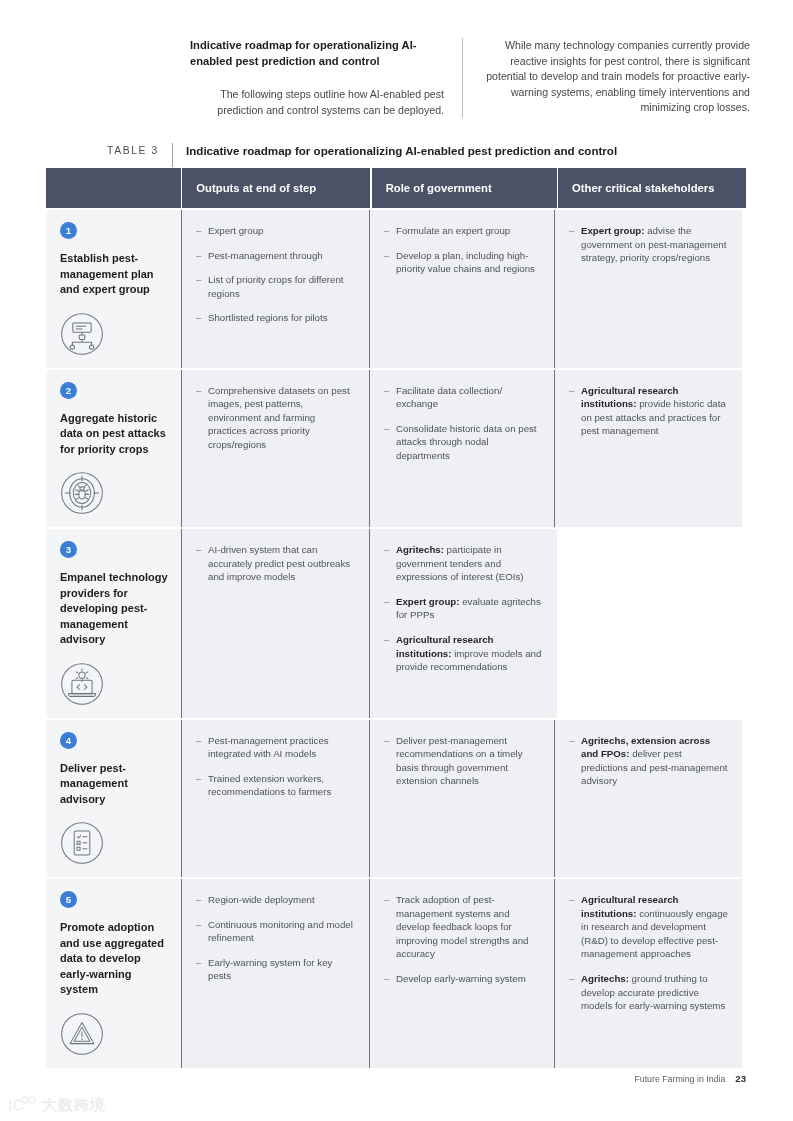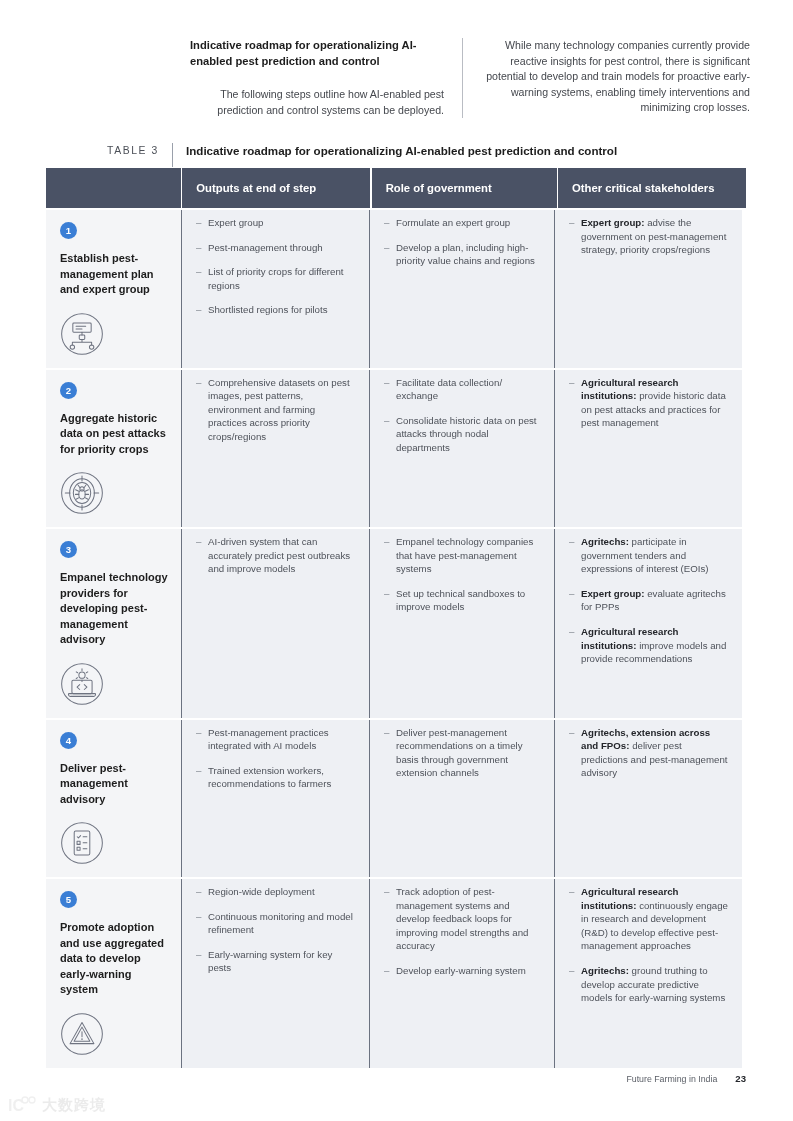--- a/index.html
+++ b/index.html
@@ -115,21 +115,21 @@
   .col-c    { width: 188px; flex: none; }
 
   .tbl-row {
     display: flex;
     margin-top: 2px;
     position: relative;
   }
   .cell {
     box-sizing: border-box;
     background: #eef0f4;
-    padding: 6px 14px 14px 14px;
+    padding: 14px 14px 14px 14px;
   }
   .cell.step {
     background: #f4f5f7;
     padding: 12px 12px 12px 14px;
   }
   .cell.divider { border-left: 1px solid #6b7280; }
 
   .step-badge {
     width: 17px;
     height: 17px;
@@ -177,21 +177,21 @@
 
   
   .footer {
     position: absolute;
     right: 47px;
     bottom: 37px;
     font-size: 8.8px;
     color: #5a5e66;
     display: flex;
     align-items: baseline;
-    gap: 18px;
+    gap: 10px;
   }
   .footer .pageno { font-weight: bold; color: #24262b; font-size: 9.6px; }
 
   .watermark {
     position: absolute;
     left: 8px;
     bottom: 6px;
     display: flex;
     align-items: center;
     gap: 6px;
@@ -316,26 +316,20 @@
               <rect x="13" y="20" width="22" height="14.5" rx="1.4"></rect>
               <path d="M9.5 34.5 h29 a2 2 0 0 1 -2 3 h-25 a2 2 0 0 1 -2 -3 z"></path>
               <path d="M21.5 24.6 L18.6 27.3 L21.5 30 M26.5 24.6 L29.4 27.3 L26.5 30"></path>
             </svg></div>
         </div>
         <div class="cell divider col-a">
           <ul class="bullets">
             <li><span>AI-driven system that can accurately predict pest outbreaks and improve models</span></li>
           </ul>
         </div>
-        <div class="cell divider col-b">
-          <ul class="bullets">
-            <li><span>Empanel technology companies that have pest-management systems</span></li>
-            <li><span>Set up technical sandboxes to improve models</span></li>
-          </ul>
-        </div>
         <div class="cell divider col-c">
           <ul class="bullets">
             <li><b>Agritechs:</b><span> participate in government tenders and expressions of interest (EOIs)</span></li>
             <li><b>Expert group:</b><span> evaluate agritechs for PPPs</span></li>
             <li><b>Agricultural research institutions:</b><span> improve models and provide recommendations</span></li>
           </ul>
         </div>
       </div>
       <div class="tbl-row">
         <div class="cell step col-step">

